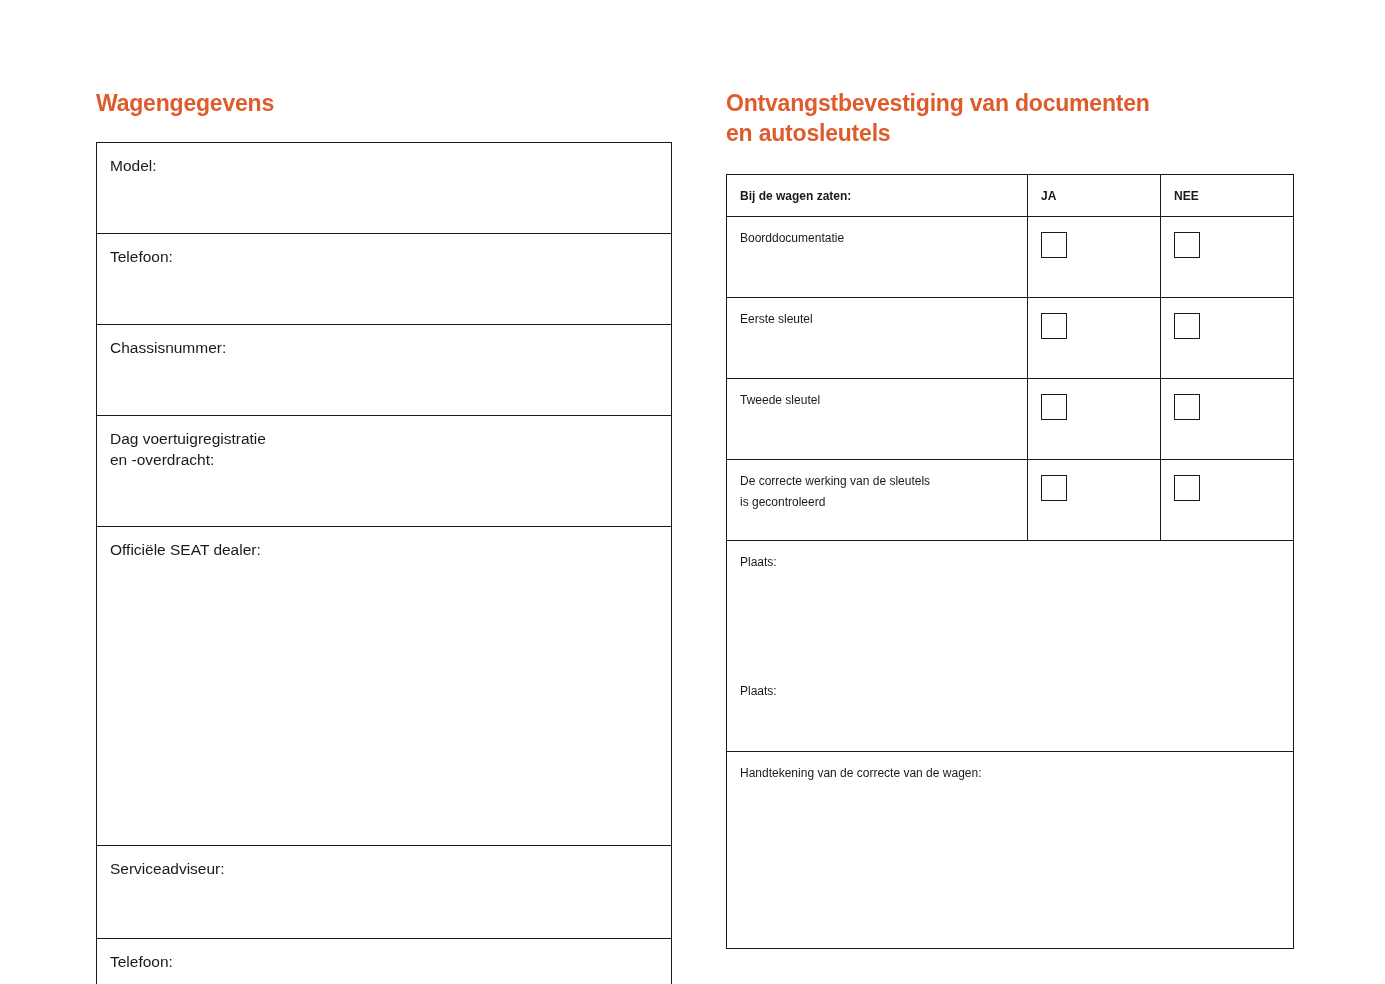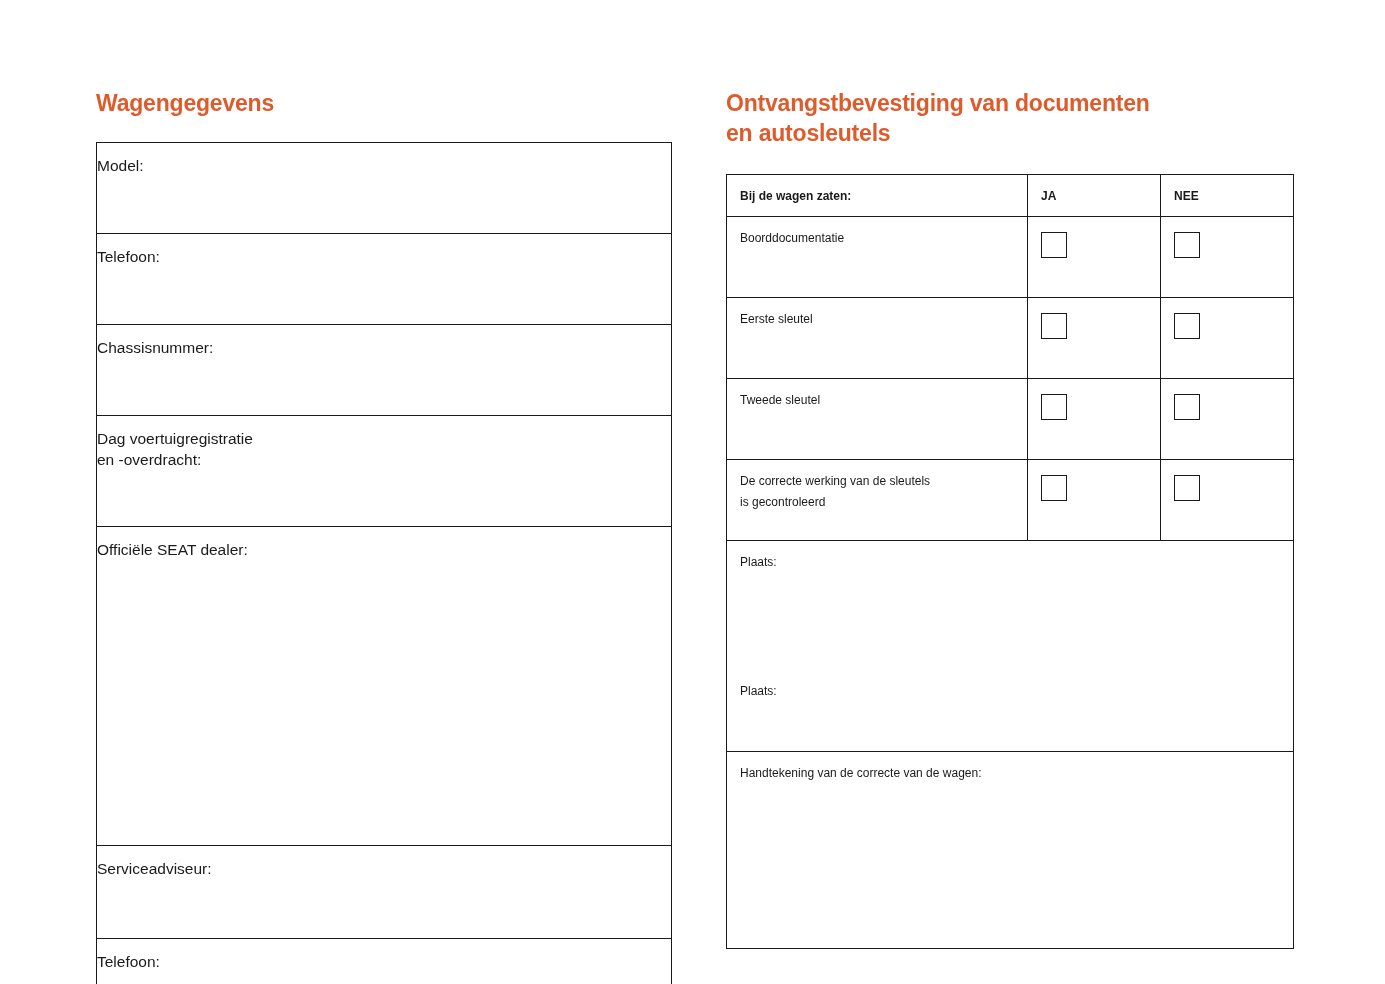--- a/index.html
+++ b/index.html
@@ -47,21 +47,21 @@
 
   
   table.box {
     border-collapse: collapse;
     width: 100%;
     table-layout: fixed;
   }
   table.box td, table.box th {
     border: 1.6px solid #1a1a1a;
     vertical-align: top;
-    padding: 12px 13px 10px 0;
+    padding: 12px 13px 10px 13px;
     font-size: 15.5px;
     line-height: 21px;
     font-weight: normal;
     text-align: left;
   }
   .left-row-label {
     white-space: pre-line;
   }
   .h-68 { height: 68px; }
   .h-70 { height: 70px; }

